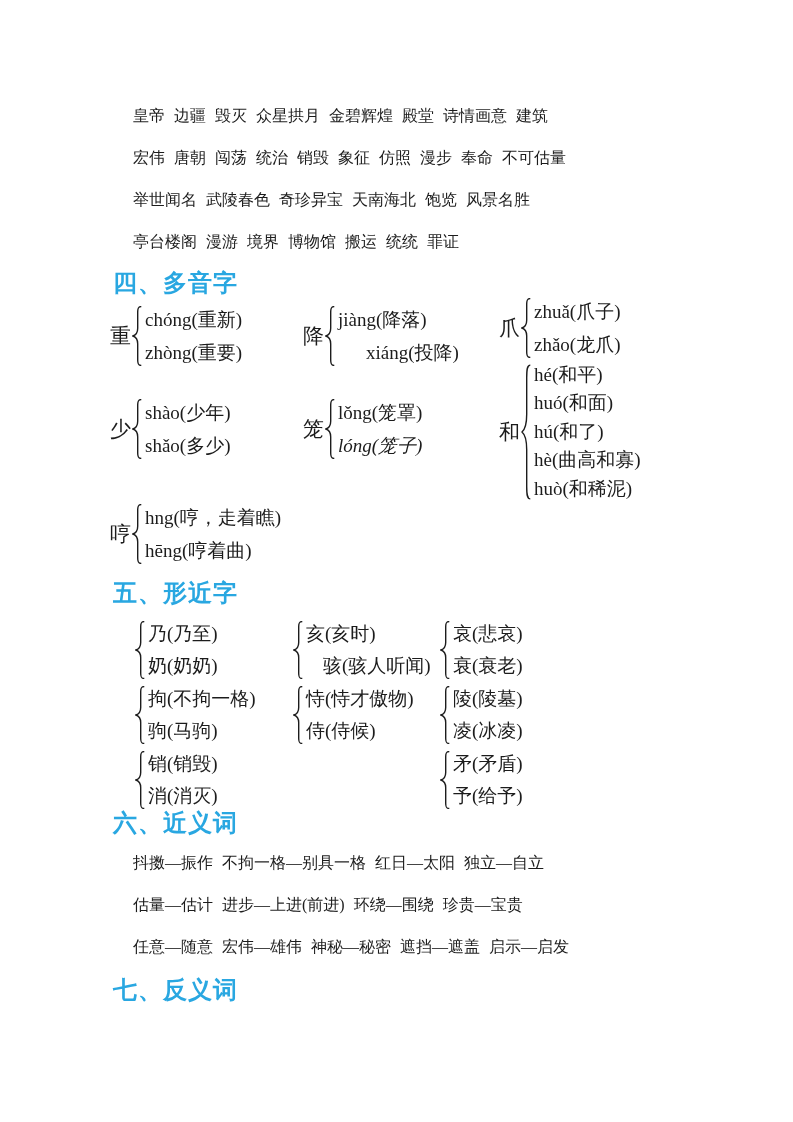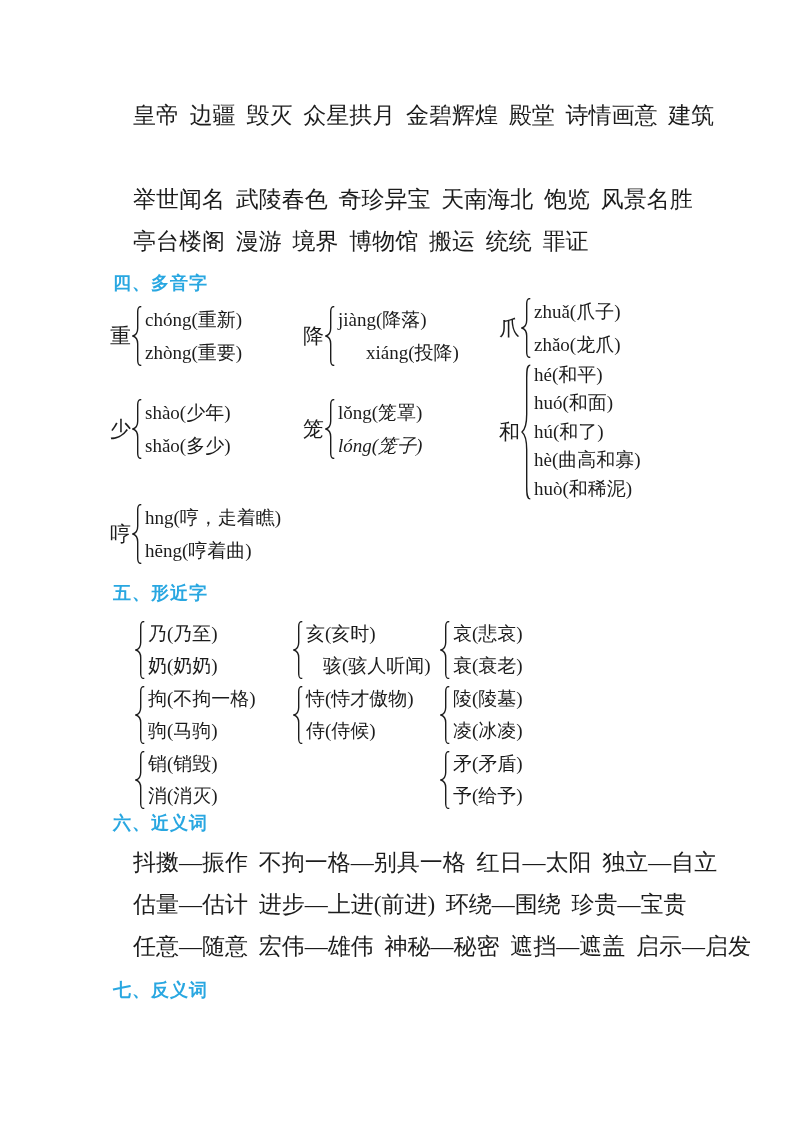--- a/index.html
+++ b/index.html
@@ -6,28 +6,28 @@
   .page{
     position:relative;
     width:793px;height:1122px;
     background:#ffffff;
     overflow:hidden;
     font-family:"Liberation Serif","DejaVu Serif",serif;
     color:#1c1c1c;
   }
   .word-line{
     position:absolute;left:133px;
-    font-size:23px;line-height:26px;
+    font-size:16px;line-height:26px;
     word-spacing:5px;white-space:nowrap;
     color:#1c1c1c;
   }
   .heading{
     position:absolute;left:113px;margin:0;
     font-family:"Liberation Sans","DejaVu Sans",sans-serif;
-    font-weight:700;font-size:18px;line-height:24px;
+    font-weight:700;font-size:24px;line-height:24px;
     color:var(--accent,#29a7e1);
     letter-spacing:1px;
     white-space:nowrap;
   }
   .brace-group{
     position:absolute;
     display:flex;align-items:center;
     white-space:nowrap;
   }
   .head-char{
@@ -39,20 +39,21 @@
     font-size:19px;
     white-space:nowrap;
   }
 </style>
 </head>
 <body>
 
 <div class="page" id="page">
 
   <div class="word-line" style="top:103px">皇帝 边疆 毁灭 众星拱月 金碧辉煌 殿堂 诗情画意 建筑</div>
+  <div class="word-line" style="top:145px">宏伟 唐朝 闯荡 统治 销毁 象征 仿照 漫步 奉命 不可估量</div>
   <div class="word-line" style="top:187px">举世闻名 武陵春色 奇珍异宝 天南海北 饱览 风景名胜</div>
   <div class="word-line" style="top:229px">亭台楼阁 漫游 境界 博物馆 搬运 统统 罪证</div>
 
   <h2 class="heading" style="top:271px">四、多音字</h2>
 
   <h2 class="heading" style="top:581px">五、形近字</h2>
 
   <h2 class="heading" style="top:811px">六、近义词</h2>
 
   <div class="word-line" style="top:850px">抖擞—振作 不拘一格—别具一格 红日—太阳 独立—自立</div>

